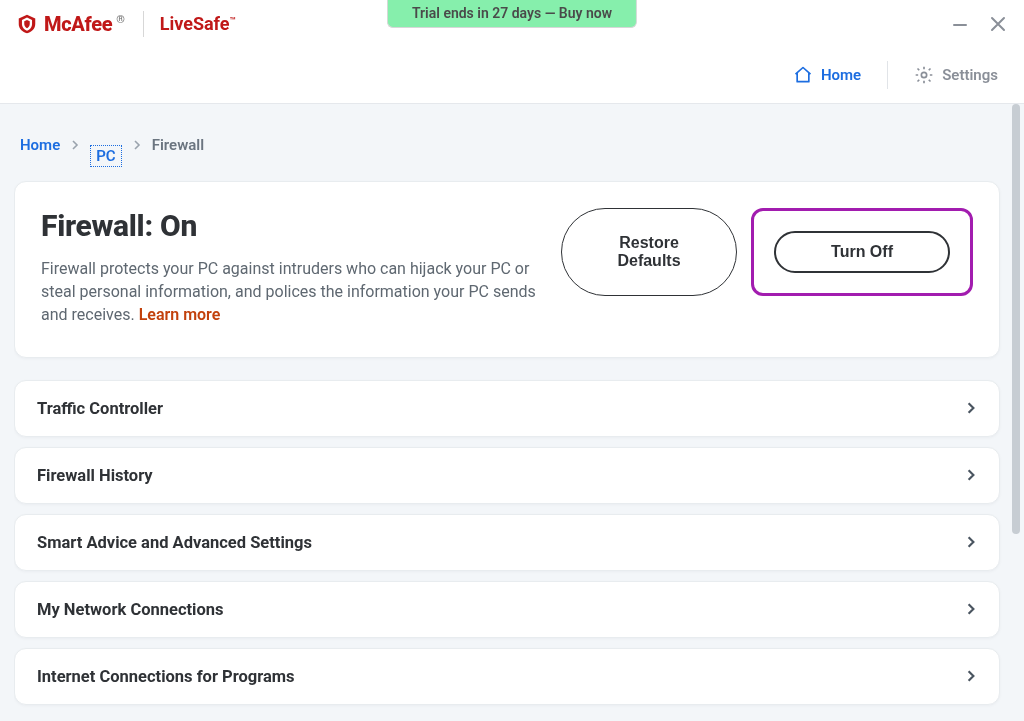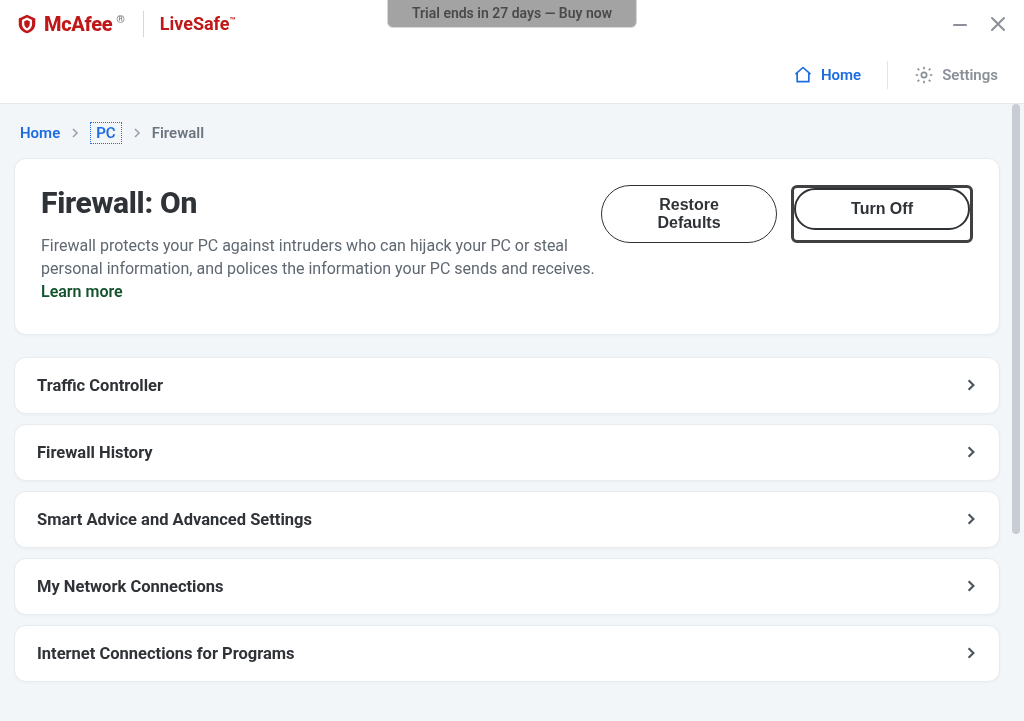--- a/index.html
+++ b/index.html
@@ -8,53 +8,53 @@
 
   
   .titlebar { height: 48px; display: flex; align-items: center; padding: 0 16px; border-bottom: 1px solid #fff; position: relative; }
   .logo-block { display: flex; align-items: center; gap: 4px; }
   .brand { display: flex; align-items: center; gap: 6px; font-weight: 800; color: #c01818; font-size: 20px; letter-spacing: -0.3px;}
   .brand svg { display:block; }
   .brand-sub { font-size: 11px; color:#7a7a7a; position:relative; top:-4px; left:-2px;}
   .divider-v { width:1px; height:26px; background:#d7d7d7; margin: 0 12px; }
   .product { color:#c01818; font-weight:700; font-size:18px; }
   .product .tm { font-size:10px; position:relative; top:-6px; font-weight:600;}
-  .trial-pill { position:absolute; left:50%; transform:translateX(-50%); top:-1px; background:#a3a3a3; border:1px solid #d7d7d7; border-top:none; border-radius:0 0 6px 6px; padding:6px 24px; font-size:14px; color:#4a4a4a; font-weight:600; }
+  .trial-pill { position:absolute; left:50%; transform:translateX(-50%); top:-1px; background:#86efac; border:1px solid #d7d7d7; border-top:none; border-radius:0 0 6px 6px; padding:6px 24px; font-size:14px; color:#4a4a4a; font-weight:600; }
   .win-controls { margin-left:auto; display:flex; gap:18px; align-items:center; color:#8a8f98;}
   .win-controls span { cursor:pointer; }
 
   
   .navbar { height:56px; display:flex; align-items:center; justify-content:flex-end; padding:0 22px 2px 22px; gap:14px; border-bottom:1px solid #e5e8ec;}
   .nav-item { display:flex; align-items:center; gap:8px; font-size:15px; font-weight:600; cursor:pointer; padding:6px 4px;}
   .nav-home { color:#1c6de0; }
   .nav-settings { color:#8a8f98; }
   .nav-sep { width:1px; height:28px; background:#e1e4e8; margin:0 8px; }
 
   
   .body { flex:1; background:#f3f6f9; padding: 16px 14px 0 14px; overflow:hidden; position:relative;}
   .scrollarea { height:100%; overflow:hidden; padding-right:10px; }
 
   
   .breadcrumb { display:flex; align-items:center; gap:10px; padding: 2px 4px 14px 6px; font-size:15px; }
   .bc-link { color:#1c6de0; font-weight:600; cursor:pointer; }
-  .bc-pc { color:#1c6de0; font-weight:600; border:1px dotted #1c6de0; padding:1px 5px; cursor:pointer;}
+  .bc-pc { color:#1c6de0; font-weight:600; border:1px dotted #1c6de0; padding:1px 5px; cursor:pointer;margin-top:23px;}
   .bc-sep { color:#9aa3ad; }
   .bc-current { color:#6b7580; font-weight:600; }
 
   
   .card { background:#fff; border:1px solid #e8ecef; border-radius:12px; box-shadow: 0 1px 3px rgba(20,30,40,0.04); }
   .hero { padding:26px 26px 30px 26px; display:flex; gap:4px; align-items:flex-start; justify-content:flex-end; }
   .hero-left { max-width: 640px; }
   .hero-title { font-size:30px; font-weight:800; color:#2f3236; letter-spacing:-0.3px; margin-bottom:14px;}
   .hero-desc { font-size:16px; color:#5f6871; line-height:1.45; }
-  .hero-desc a { color:#14532d; text-decoration:none; font-weight:600; cursor:pointer;margin-top:24px;}
+  .hero-desc a { color:#c2410c; text-decoration:none; font-weight:600; cursor:pointer;margin-top:24px;}
   .hero-actions { display:flex; flex-direction:row; gap:14px; align-items:stretch; }
   .pill-btn { min-width:176px; padding:10px 24px; border-radius:999px; border:2px solid #2f3236; background:#fff; font-size:16px; font-weight:700; color:#2f3236; text-align:center; cursor:pointer; }
   .pill-btn.secondary { border:1.5px solid #2f3236; font-weight:700; }
-  .highlight-box { border:3px solid #404040; padding:0; border-radius:6px; }
+  .highlight-box { border:3px solid #a21caf; padding:20px; border-radius:12px; }
 
   
   .row-list { display:flex; flex-direction:column; gap:10px; margin-top:22px; }
   .exp-row { padding:18px 22px; display:flex; align-items:center; justify-content:space-between; cursor:pointer; }
   .exp-title { font-size:16.5px; font-weight:700; color:#2f3236; }
   .chev { color:#4a5560; }
 
   
   .fake-scrollbar { position:absolute; right:2px; top:0; width:8px; height:560px; background:transparent;}
   .fake-thumb { position:absolute; right:2px; top:0; width:8px; height:430px; background:#c7cdd3; border-radius:4px;}

